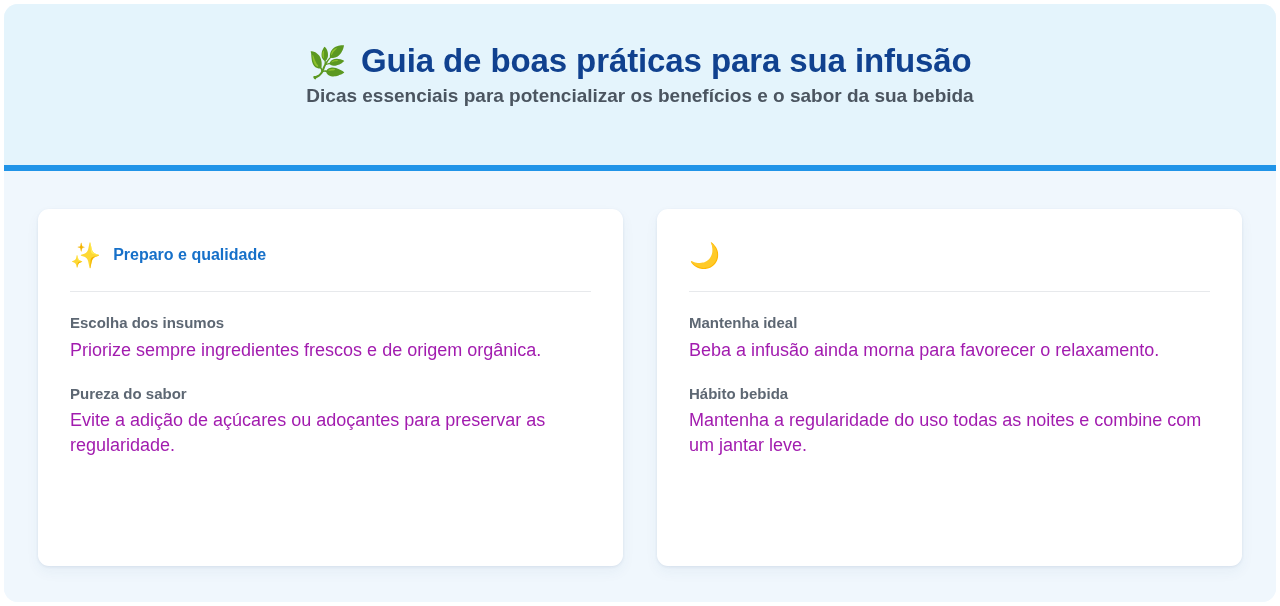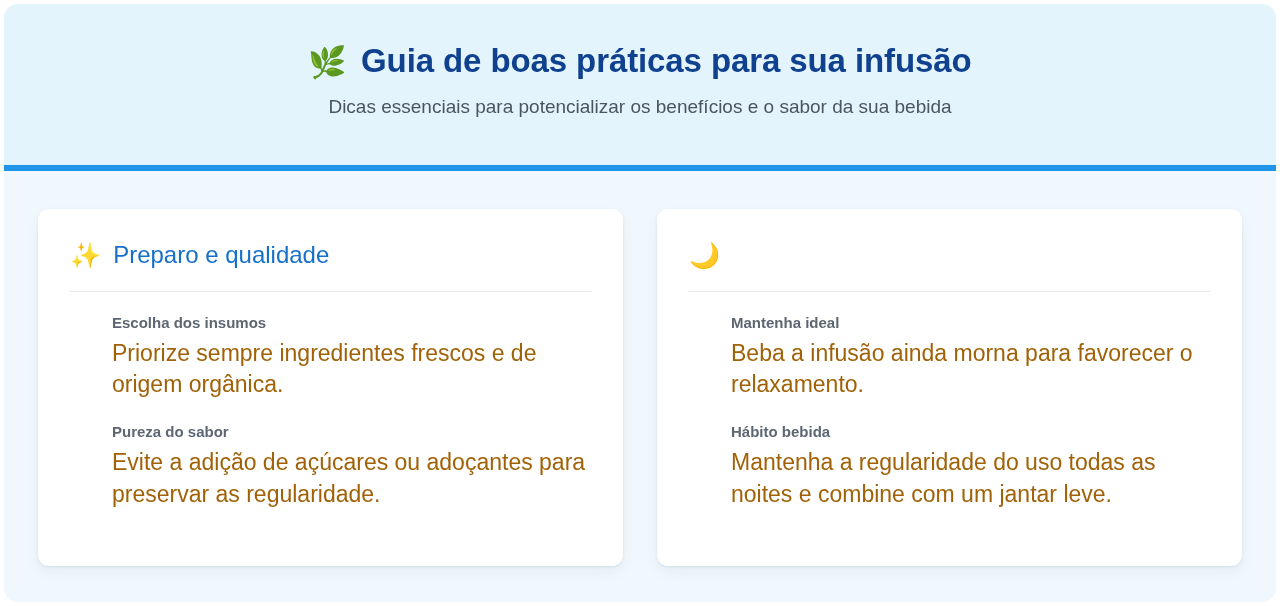--- a/index.html
+++ b/index.html
@@ -53,24 +53,24 @@
 
   .page-title {
     font-size: 33px;
     font-weight: bold;
     color: #10418f;
     letter-spacing: -0.1px;
     white-space: nowrap;
   }
 
   .page-subtitle {
-    margin-top: 12px;
+    margin-top: 1px;
     font-size: 19px;
     color: #4b5560;
-    font-weight: normal;
+    font-weight: bold;
     white-space: nowrap;
   }
 
   
   .divider-bar {
     height: 6px;
     background: #2094e8;
     width: 100%;
   }
 
@@ -101,52 +101,51 @@
     height: 32px;
   }
 
   .card-emoji {
     font-size: 25px;
     line-height: 1;
     display: inline-block;
   }
 
   .card-title {
-    font-size: 24px;
-    font-weight: normal;
+    font-size: 16px;
+    font-weight: bold;
     color: #1670c9;
     white-space: nowrap;
   }
 
   .card-rule {
     margin-top: 20px;
     height: 1px;
     background: #e7e9ec;
     width: 100%;
   }
 
   .tip {
     margin-top: 22px;
-    margin-left: 42px;
   }
   .tip:first-of-type {
     margin-top: 23px;
   }
 
   .tip-label {
     font-size: 15px;
     font-weight: bold;
     color: #5d6773;
     line-height: 1.25;
   }
 
   .tip-text {
     margin-top: 5px;
-    font-size: 23px;
-    color: #a16207;
+    font-size: 18px;
+    color: #a21caf;
     line-height: 1.38;
   }
 </style>
 </head>
 <body>
 
 <div class="panel">
 
   <div class="header">
     <div class="title-row">

